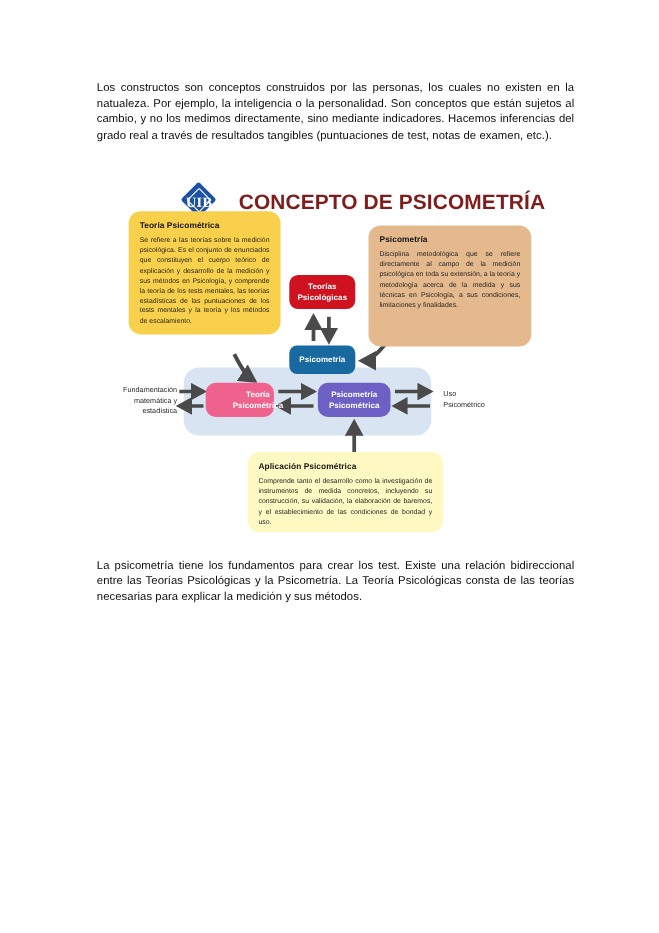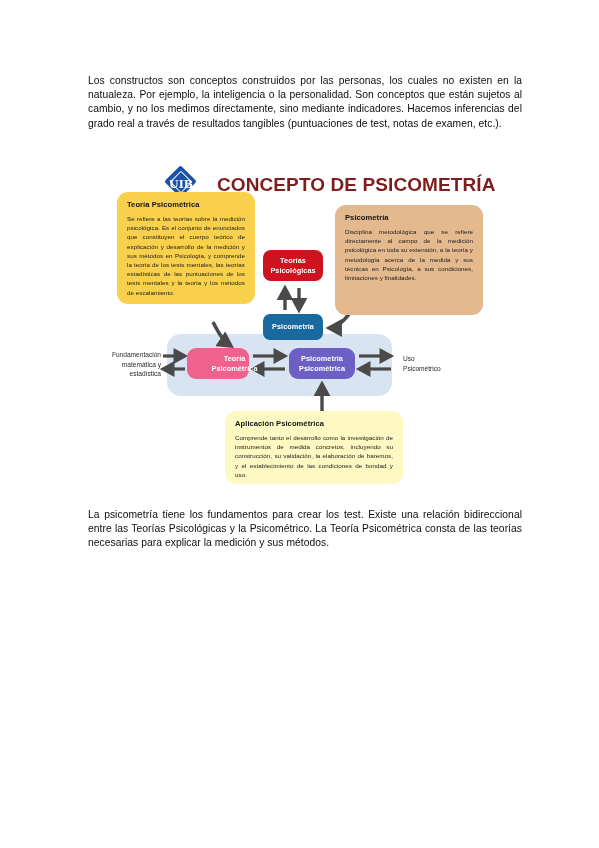--- a/index.html
+++ b/index.html
@@ -266,15 +266,15 @@
       <div>estadística</div>
     </div>
 
     <div class="side-label" id="label-uso">
       <div>Uso</div>
       <div>Psicométrico</div>
     </div>
 
   </div>
 
-  <p class="para" id="para-bottom">La psicometría tiene los fundamentos para crear los test. Existe una relación bidireccional entre las Teorías Psicológicas y la Psicométrico. La Teoría Psicométrica consta de las teorías necesarias para explicar la medición y sus métodos.</p>
+  <p class="para" id="para-bottom">La psicometría tiene los fundamentos para crear los test. Existe una relación bidireccional entre las Teorías Psicológicas y la Psicometría. La Teoría Psicológicas consta de las teorías necesarias para explicar la medición y sus métodos.</p>
 
 </div>
 
 </body></html>

